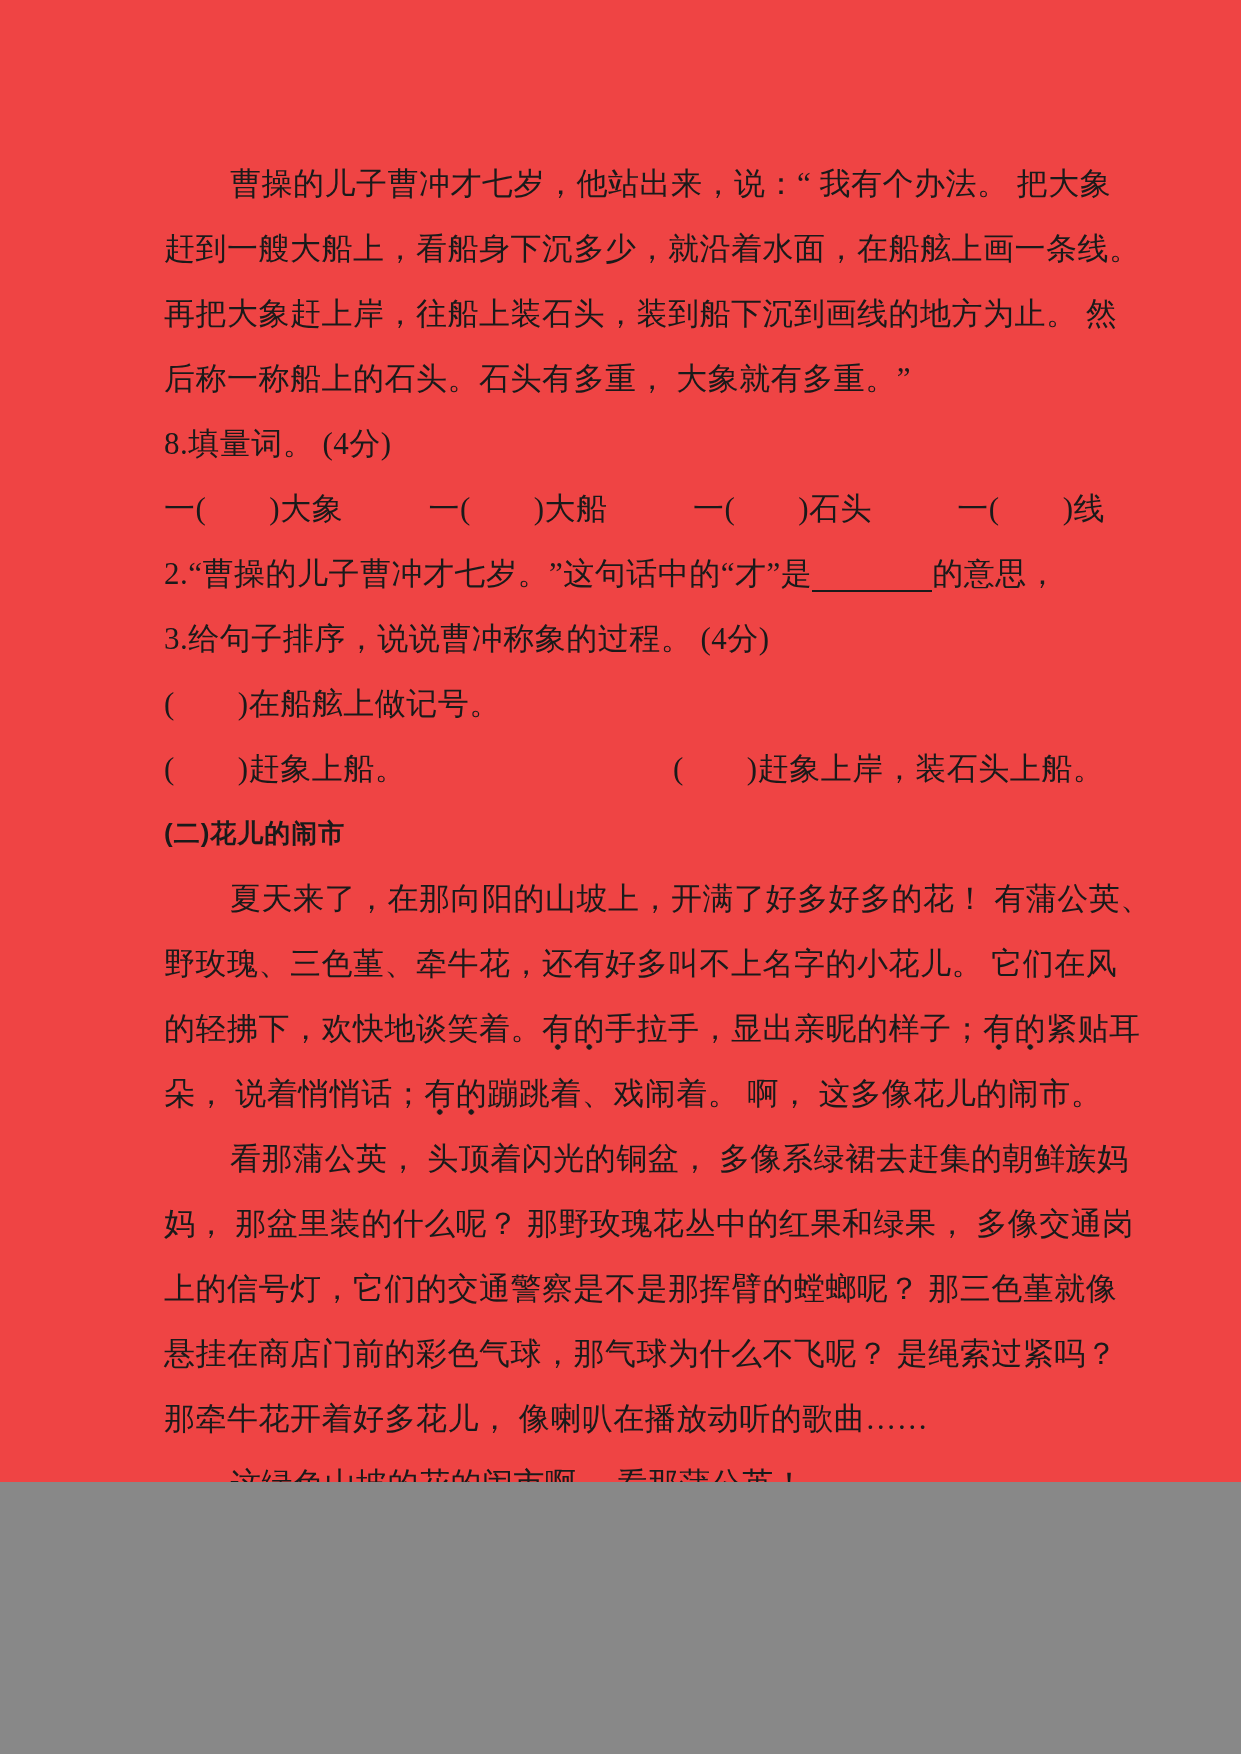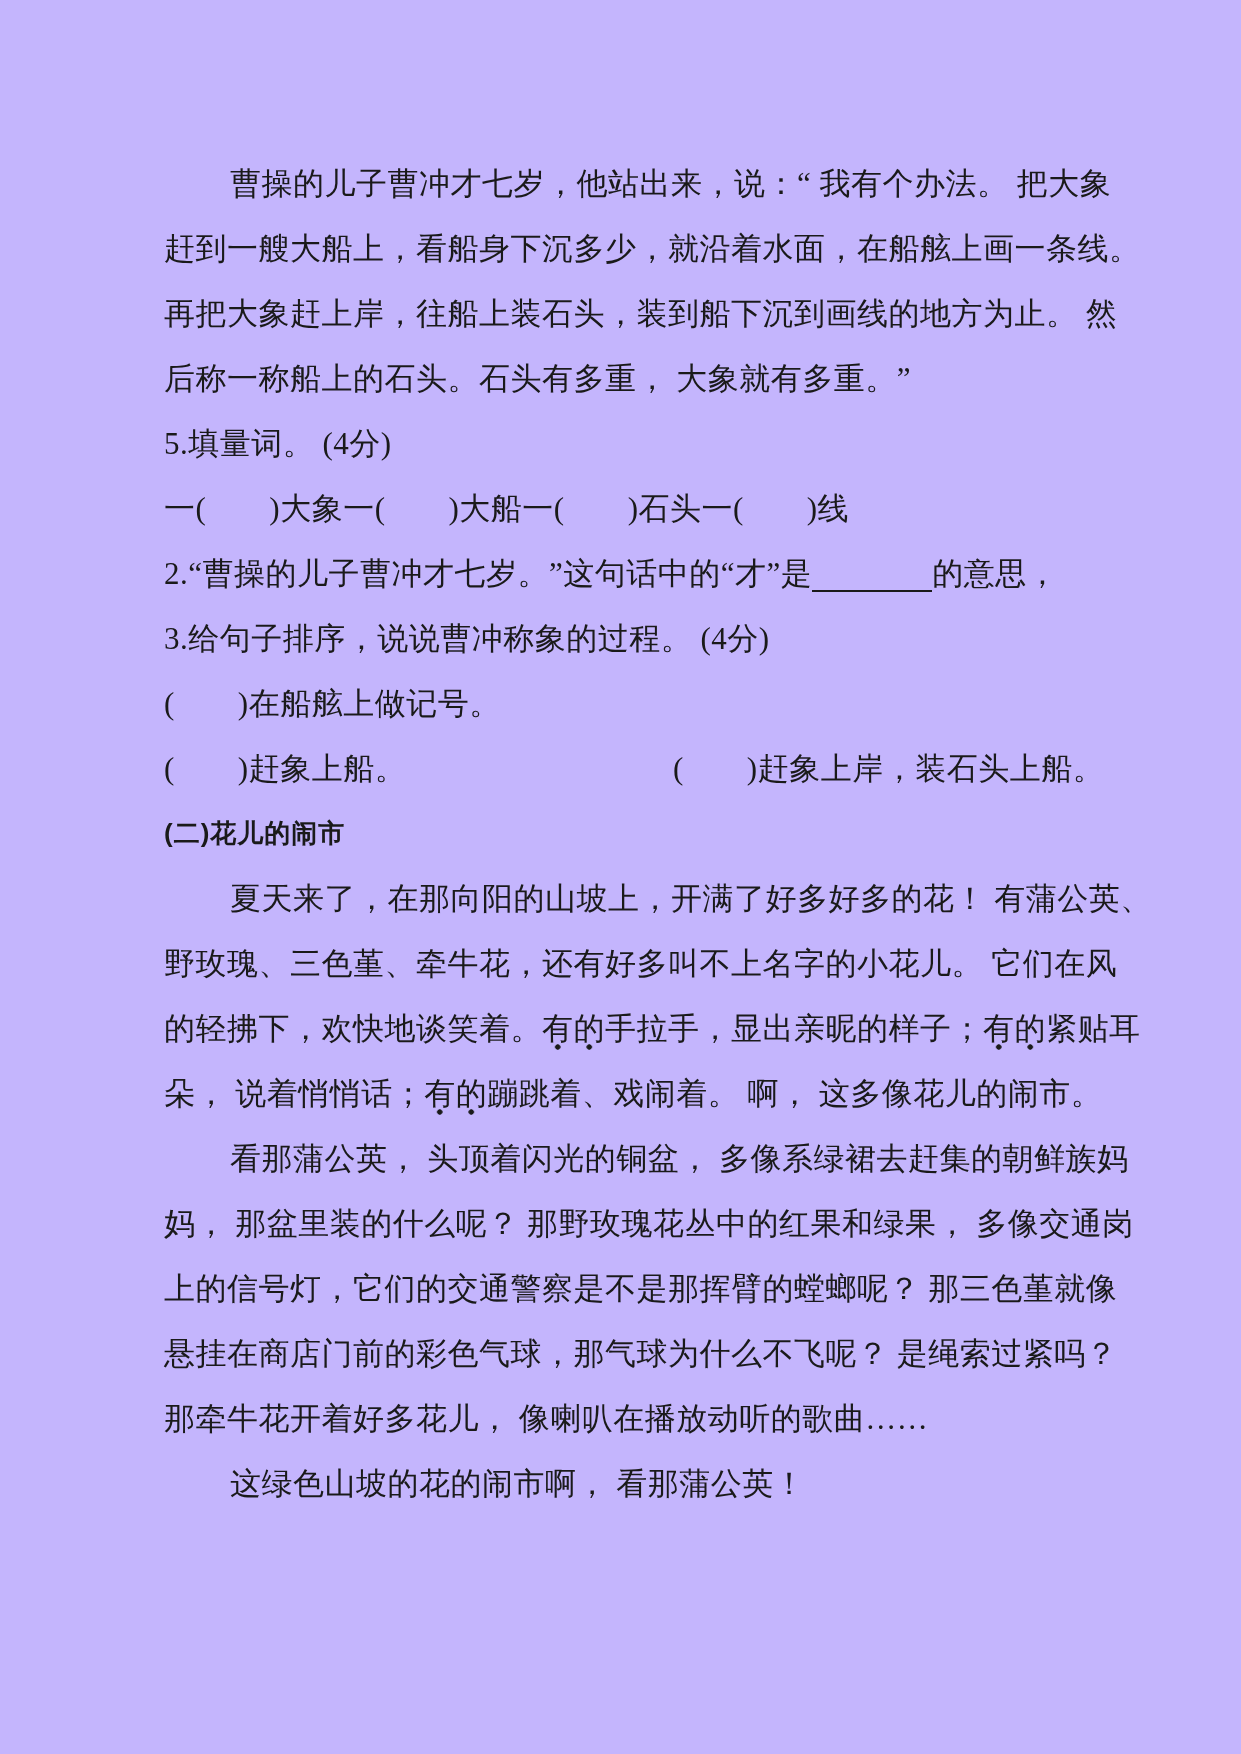--- a/index.html
+++ b/index.html
@@ -1,21 +1,21 @@
 <!DOCTYPE html>
 <html><head>
 <meta charset="utf-8">
 <style>
   html,body{margin:0;padding:0;}
   body{background:#888;}
   .page{
     position:relative;
-    width:1241px;height:1754px;
+    width:1241px;height:1482px;
     margin:0 auto;
-    background:#c4b5fd;
+    background:#ef4444;
     font-family:"Liberation Serif","DejaVu Serif",serif;
     color:#1a1a1a;
     overflow:hidden;
   }
   .content{
     position:absolute;
     left:164px;top:151px;
     width:941px;
   }
   .line{
@@ -24,21 +24,21 @@
     letter-spacing:0.5px;
     white-space:pre;
   }
   .indent{padding-left:66px;}
   .title-line{
     font-family:"Liberation Sans","DejaVu Sans",sans-serif;
     font-weight:700;
     font-size:26px;
     letter-spacing:1px;
   }
-  .measure-row{display:flex;justify-content:flex-start;}
+  .measure-row{display:flex;justify-content:space-between;}
   .sort-row{display:grid;grid-template-columns:509px 1fr;}
   .blank{
     display:inline-block;
     height:2.5px;
     background:#1a1a1a;
     vertical-align:-8px;
   }
   .w120{width:120px;}
   .w130{width:130px;}
   .emph{
@@ -51,21 +51,21 @@
 <body>
 
 <div class="page">
   <div class="content">
 
     <div class="line indent">曹操的儿子曹冲才七岁，他站出来，说：“ 我有个办法。 把大象</div>
     <div class="line">赶到一艘大船上，看船身下沉多少，就沿着水面，在船舷上画一条线。</div>
     <div class="line">再把大象赶上岸，往船上装石头，装到船下沉到画线的地方为止。 然</div>
     <div class="line">后称一称船上的石头。石头有多重， 大象就有多重。”</div>
 
-    <div class="line">5.填量词。 (4分)</div>
+    <div class="line">8.填量词。 (4分)</div>
     <div class="line measure-row">
       <span>一(　　)大象</span>
       <span>一(　　)大船</span>
       <span>一(　　)石头</span>
       <span>一(　　)线</span>
     </div>
 
     <div class="line"><span>2.“曹操的儿子曹冲才七岁。”这句话中的“才”是</span><span class="blank w120"></span><span>的意思，</span></div>
 
     <div class="line">3.给句子排序，说说曹冲称象的过程。 (4分)</div>

